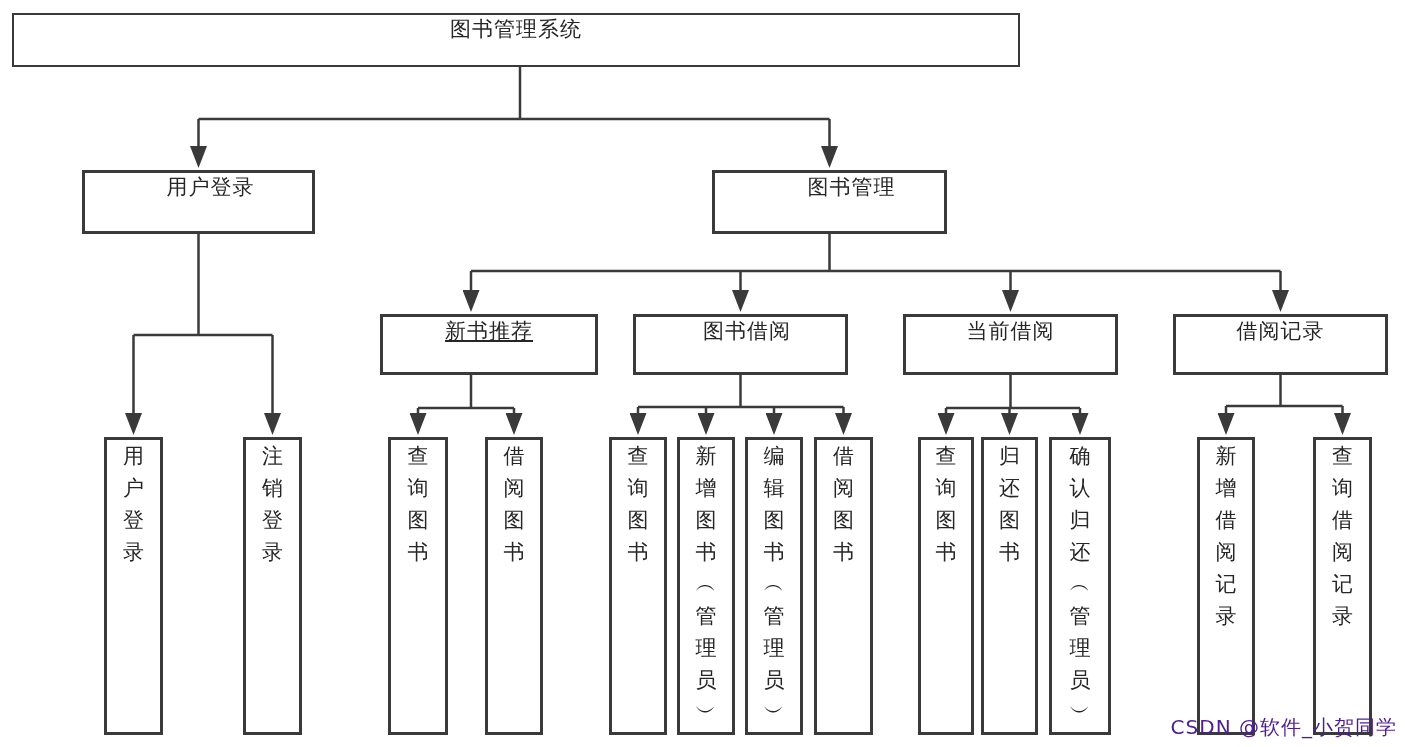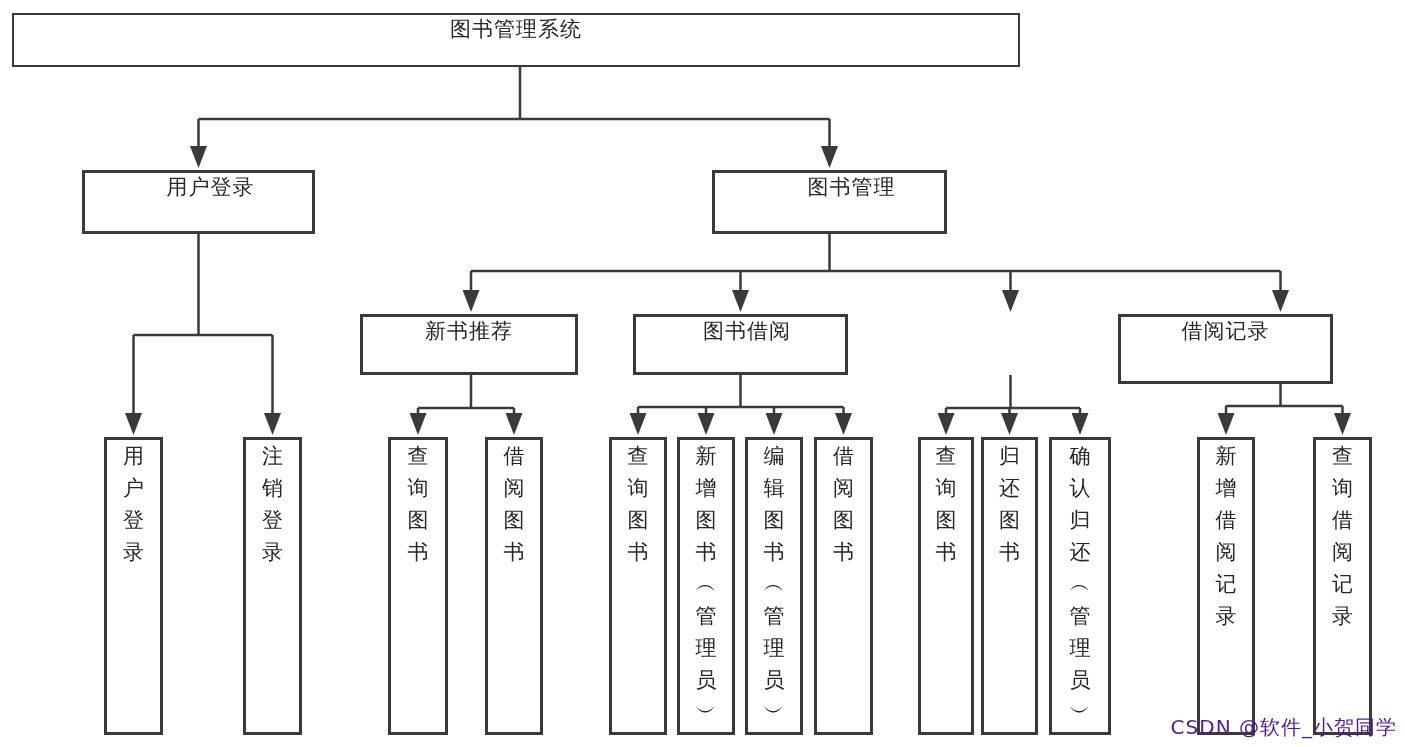--- a/index.html
+++ b/index.html
@@ -92,27 +92,30 @@
     <span class="hlabel">图书管理系统</span>
   </div>
 
   <div class="node" style="left:82px; top:170px; width:233px; height:64px;padding-left:24px;">
     <span class="hlabel">用户登录</span>
   </div>
   <div class="node" style="left:712px; top:170px; width:235px; height:64px;padding-left:44px;">
     <span class="hlabel">图书管理</span>
   </div>
 
-  <div class="node" style="left:360px; top:314px; width:218px; height:61px;">
+  <div class="node" style="left:380px; top:314px; width:218px; height:61px;text-decoration:underline;">
     <span class="hlabel">新书推荐</span>
   </div>
   <div class="node" style="left:633px; top:314px; width:215px; height:61px;padding-left:13px;">
     <span class="hlabel">图书借阅</span>
   </div>
-  <div class="node" style="left:1118px; top:314px; width:215px; height:70px;">
+  <div class="node" style="left:903px; top:314px; width:215px; height:61px;">
+    <span class="hlabel">当前借阅</span>
+  </div>
+  <div class="node" style="left:1173px; top:314px; width:215px; height:61px;">
     <span class="hlabel">借阅记录</span>
   </div>
 
   <div class="node leaf" style="left:104px; top:437px; width:59px; height:298px;">
     <span class="vlabel">用
 户
 登
 录</span>
   </div>
   <div class="node leaf" style="left:243px; top:437px; width:59px; height:298px;">

